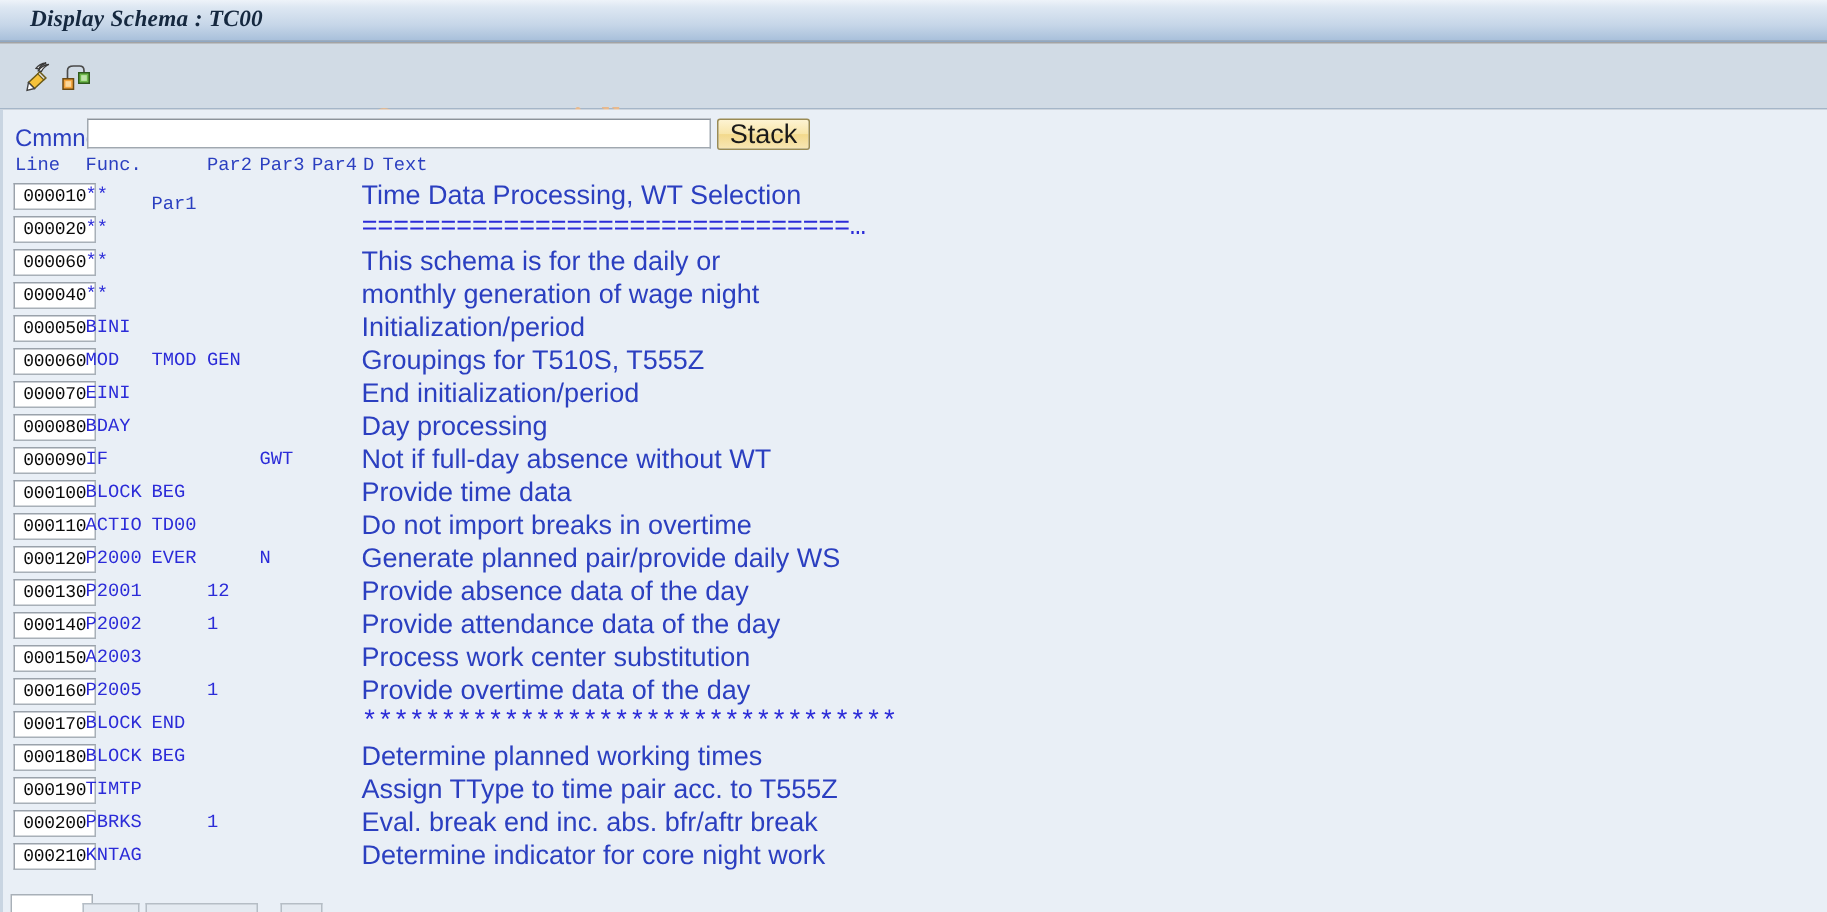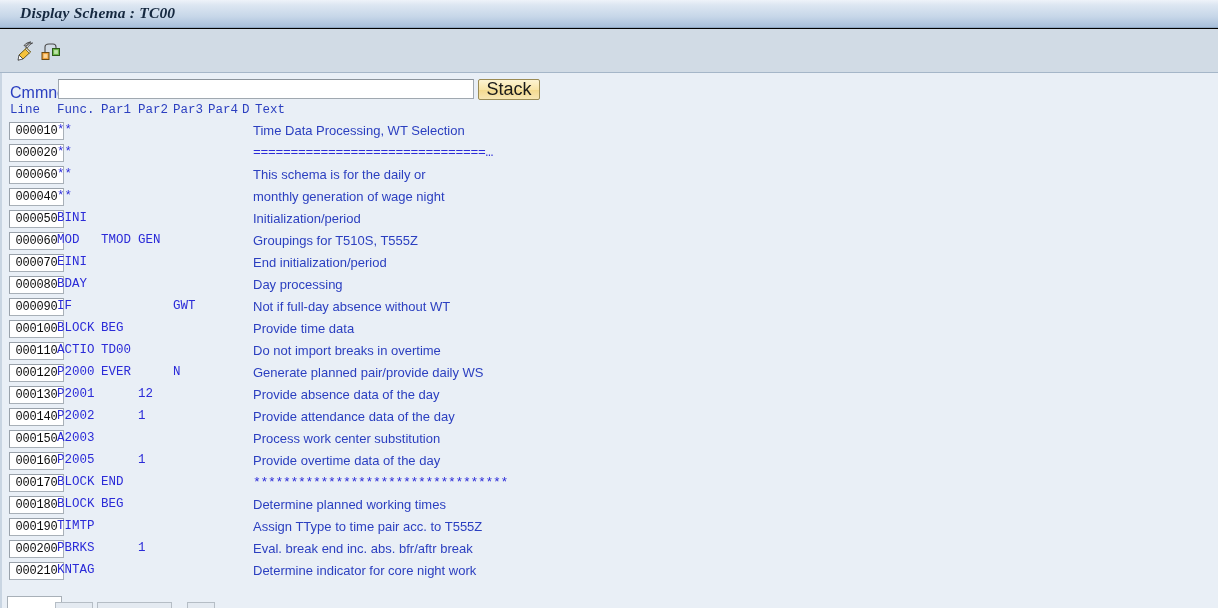--- a/index.html
+++ b/index.html
@@ -9,21 +9,21 @@
   }
   body {
     font-family: "Liberation Sans", sans-serif;
     -webkit-font-smoothing: antialiased;
   }
   #app {
     position: relative;
     width: 1218px;
     height: 608px;
     overflow: hidden;
-    background: #000000;
+    background: #a3a3a3;
   }
 
   
   .titlebar {
     position: absolute;
     left: 0; top: 0;
     width: 1218px;
     height: 28px;
     background: linear-gradient(to bottom, #eef3f9 0%, #dde7f2 18%, #c6d6e8 62%, #a9c0db 99%);
     border-bottom: 1px solid #8fa7c2;
@@ -143,21 +143,21 @@
     height: 18px;
     width: 100%;
     font-family: "Liberation Mono", monospace;
     font-size: 12.5px;
     color: #2b3fc0;
     white-space: nowrap;
   }
   .grid-head span { position: absolute; top: 0; }
   .h-line { left: 8px; }
   .h-func { left: 55px; }
-  .h-par1 { left: 99px; }
+  .h-par1 { left: 99px; margin-top: 26px; }
   .h-par2 { left: 136px; }
   .h-par3 { left: 171px; }
   .h-par4 { left: 206px; }
   .h-d    { left: 240px; }
   .h-text { left: 253px; }
 
   
   .rows {
     position: absolute;
     left: 0;
@@ -195,23 +195,23 @@
     line-height: 19px;
     white-space: pre;
   }
   .c-func { left: 55px; }
   .c-par1 { left: 99px; }
   .c-par2 { left: 136px; }
   .c-par3 { left: 171px; }
   .c-par4 { left: 206px; }
   .c-d    { left: 240px; }
   .c-text {
-    left: 251px;
+    left: 239px;
     font-family: "Liberation Sans", sans-serif;
-    font-size: 13px;
+    font-size: 18px;
     color: #2b3fc0;
     line-height: 19px;
   }
   .c-text.mono {
     font-family: "Liberation Mono", monospace;
     color: #2b2bd8;
     letter-spacing: -0.3px;
   }
 
   

